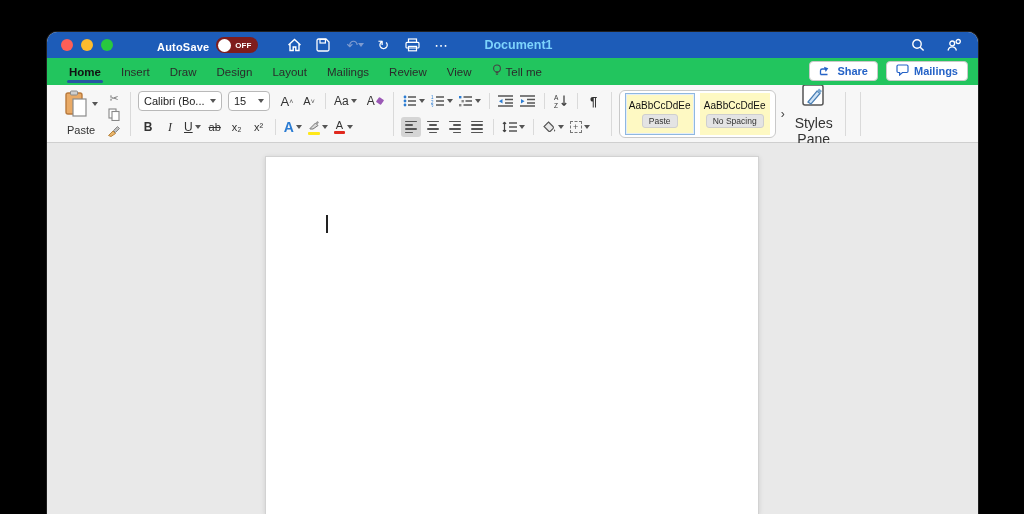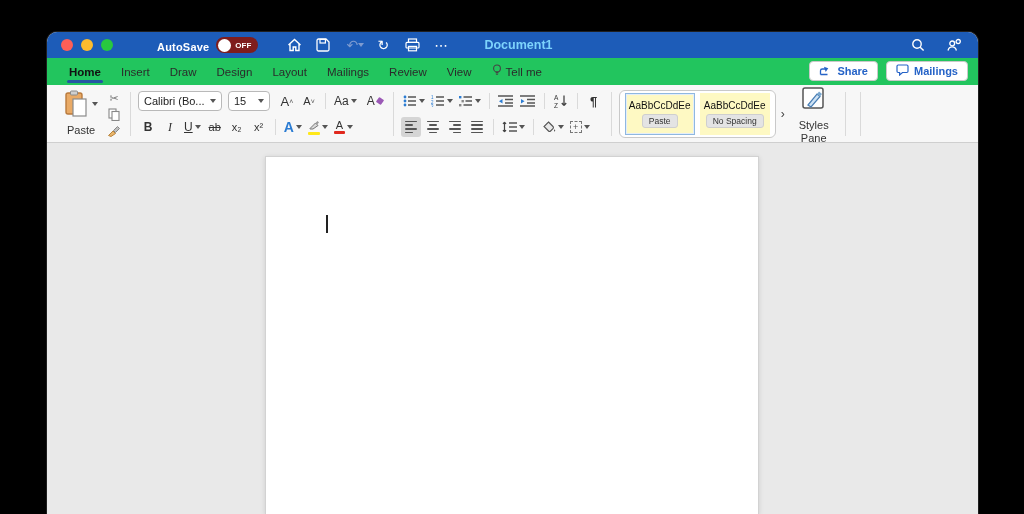--- a/index.html
+++ b/index.html
@@ -91,21 +91,21 @@
   .stylecard { width:70px; height:42px; border-radius:0; display:flex;
     flex-direction:column; align-items:center; justify-content:center; gap:3px;
     background:#fef9c3; }
   .stylecard.sel { border:1.5px solid #8fb8e0; box-shadow:0 0 0 1px #e4eef8 inset; }
   .style-preview { font-size:10px; color:#111; }
   .style-name { font-size:8.5px; color:#333; background:#e4e4e4; border:1px solid #cicfcf;
     border:1px solid #cfcfcf; border-radius:3px; padding:1px 6px; }
   .more-chev { font-size:12px; color:#444; margin:0 5px; }
   .bigbtn { display:flex; flex-direction:column; align-items:center; justify-content:flex-start;
     width:48px; padding-top:2px; }
-  .bigbtn .lbl { font-size:11px; color:#333; margin-top:3px; line-height:1.1;
+  .bigbtn .lbl { font-size:14px; color:#333; margin-top:3px; line-height:1.1;
     text-align:center; }
 
   
   .docarea { position:relative; height:371px; background:#e9e9e9; }
   .page { position:absolute; left:218px; top:13px; width:494px; height:358px;
     background:#fff; border:1px solid #d2d2d2; border-bottom:none;
     box-shadow:0 1px 5px rgba(0,0,0,.12); }
   .caret { position:absolute; left:60px; top:58px; width:1.5px; height:18px;
     background:#222; animation:blink 1.1s steps(1) infinite; }
   @keyframes blink { 50% { opacity:0; } }

